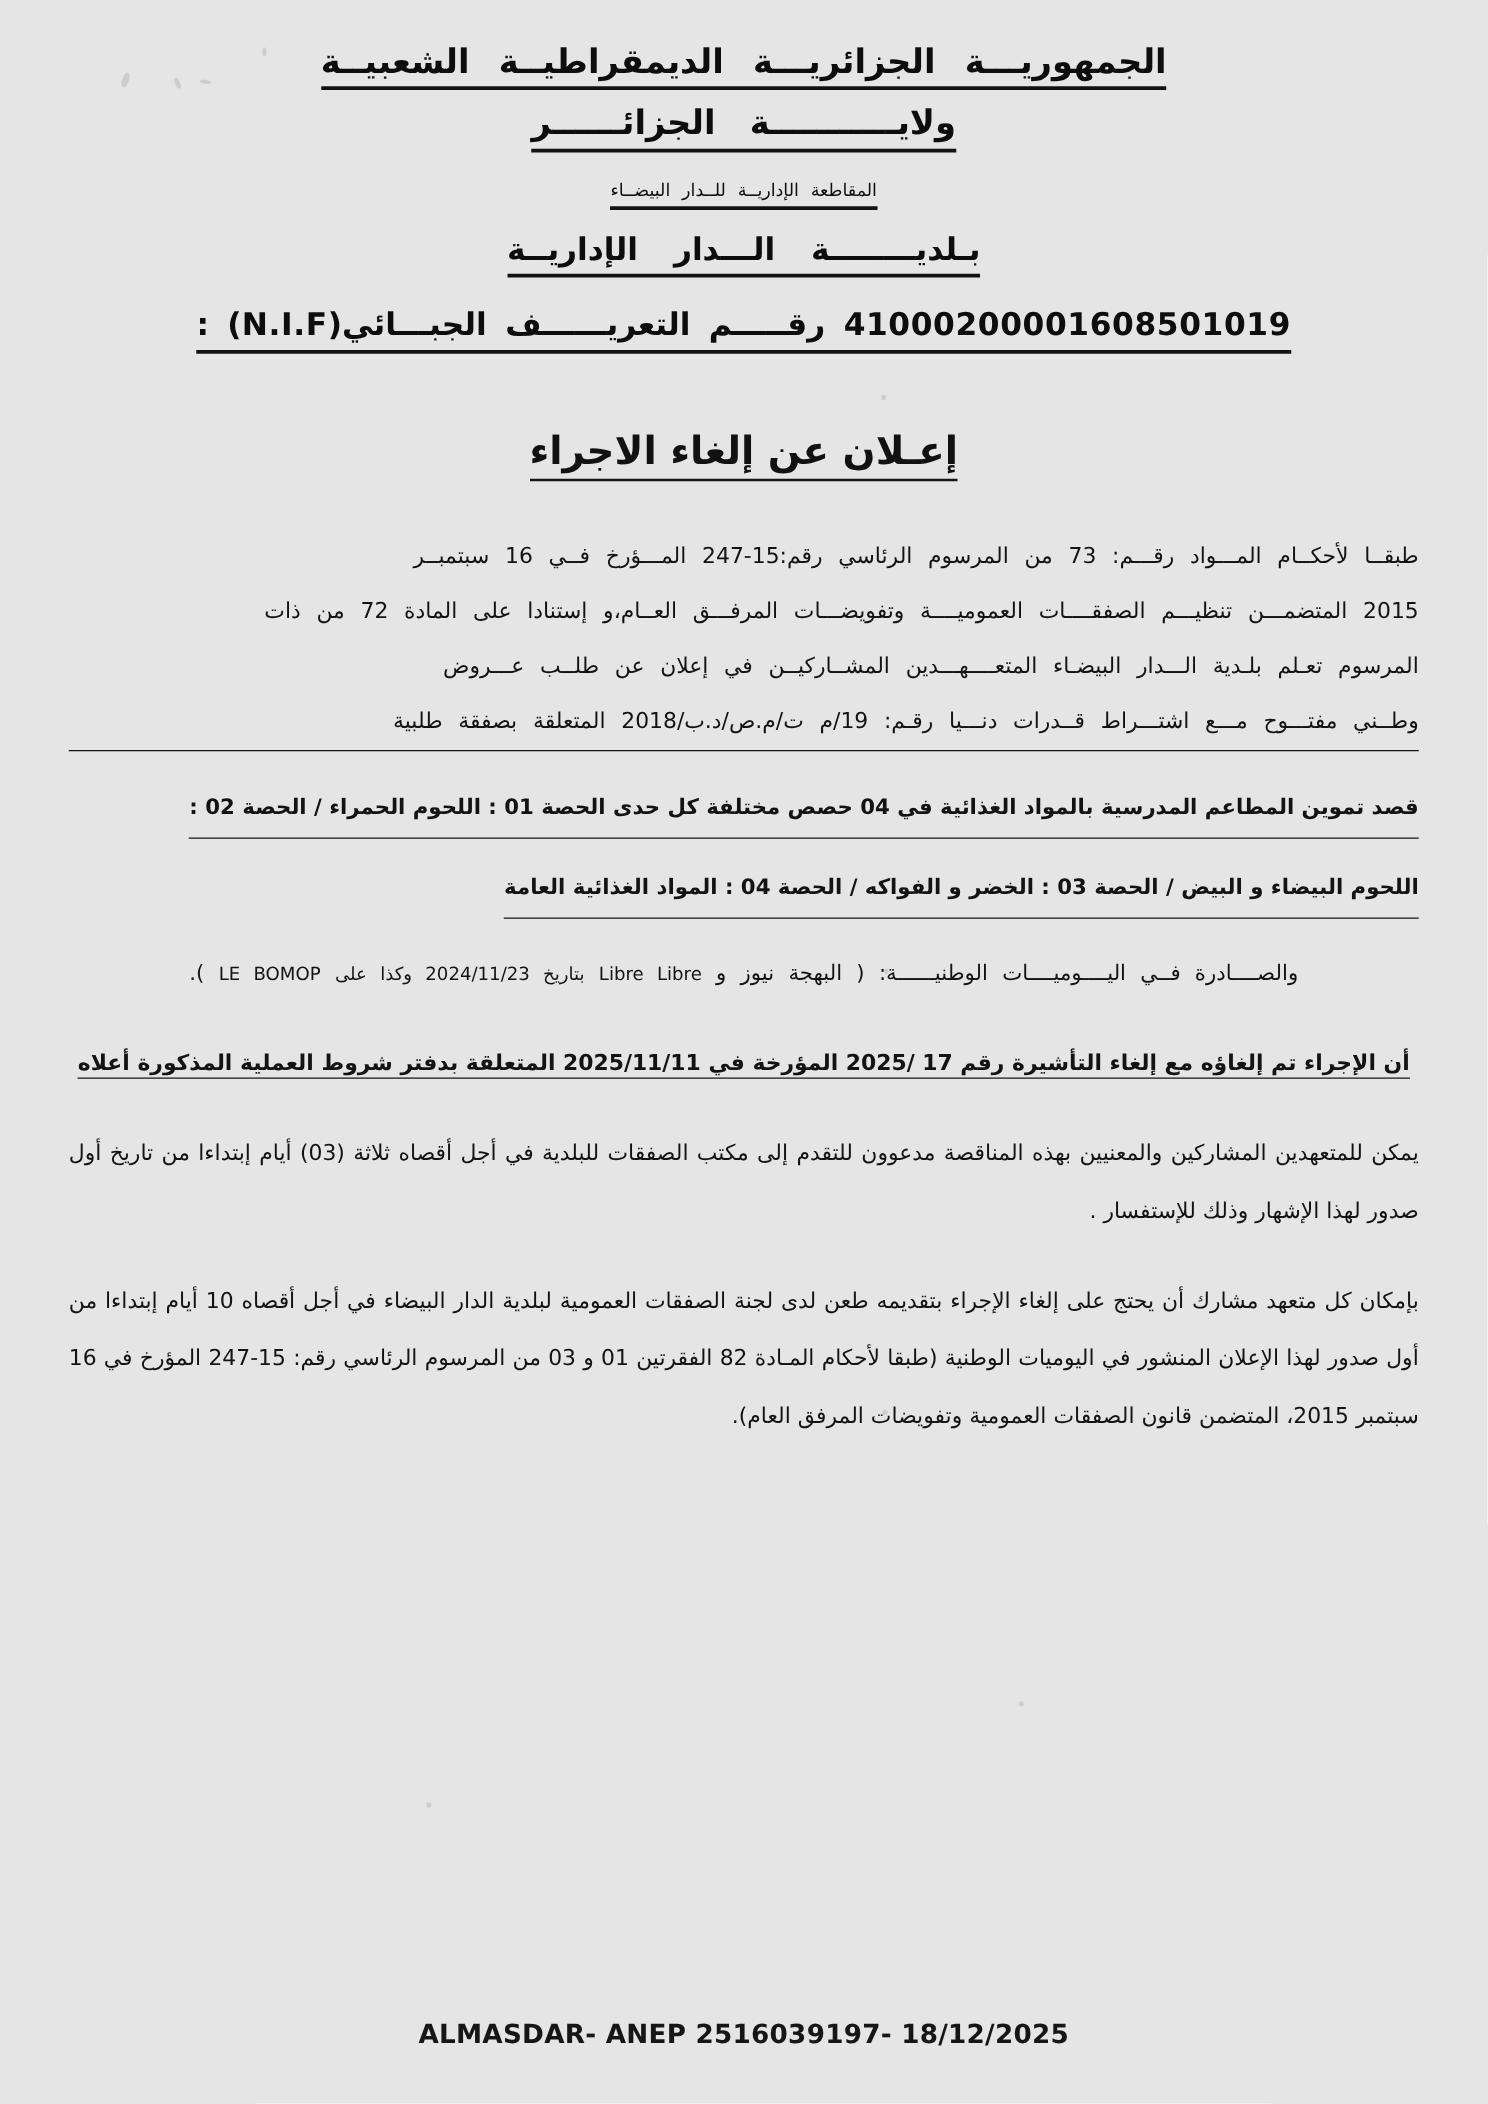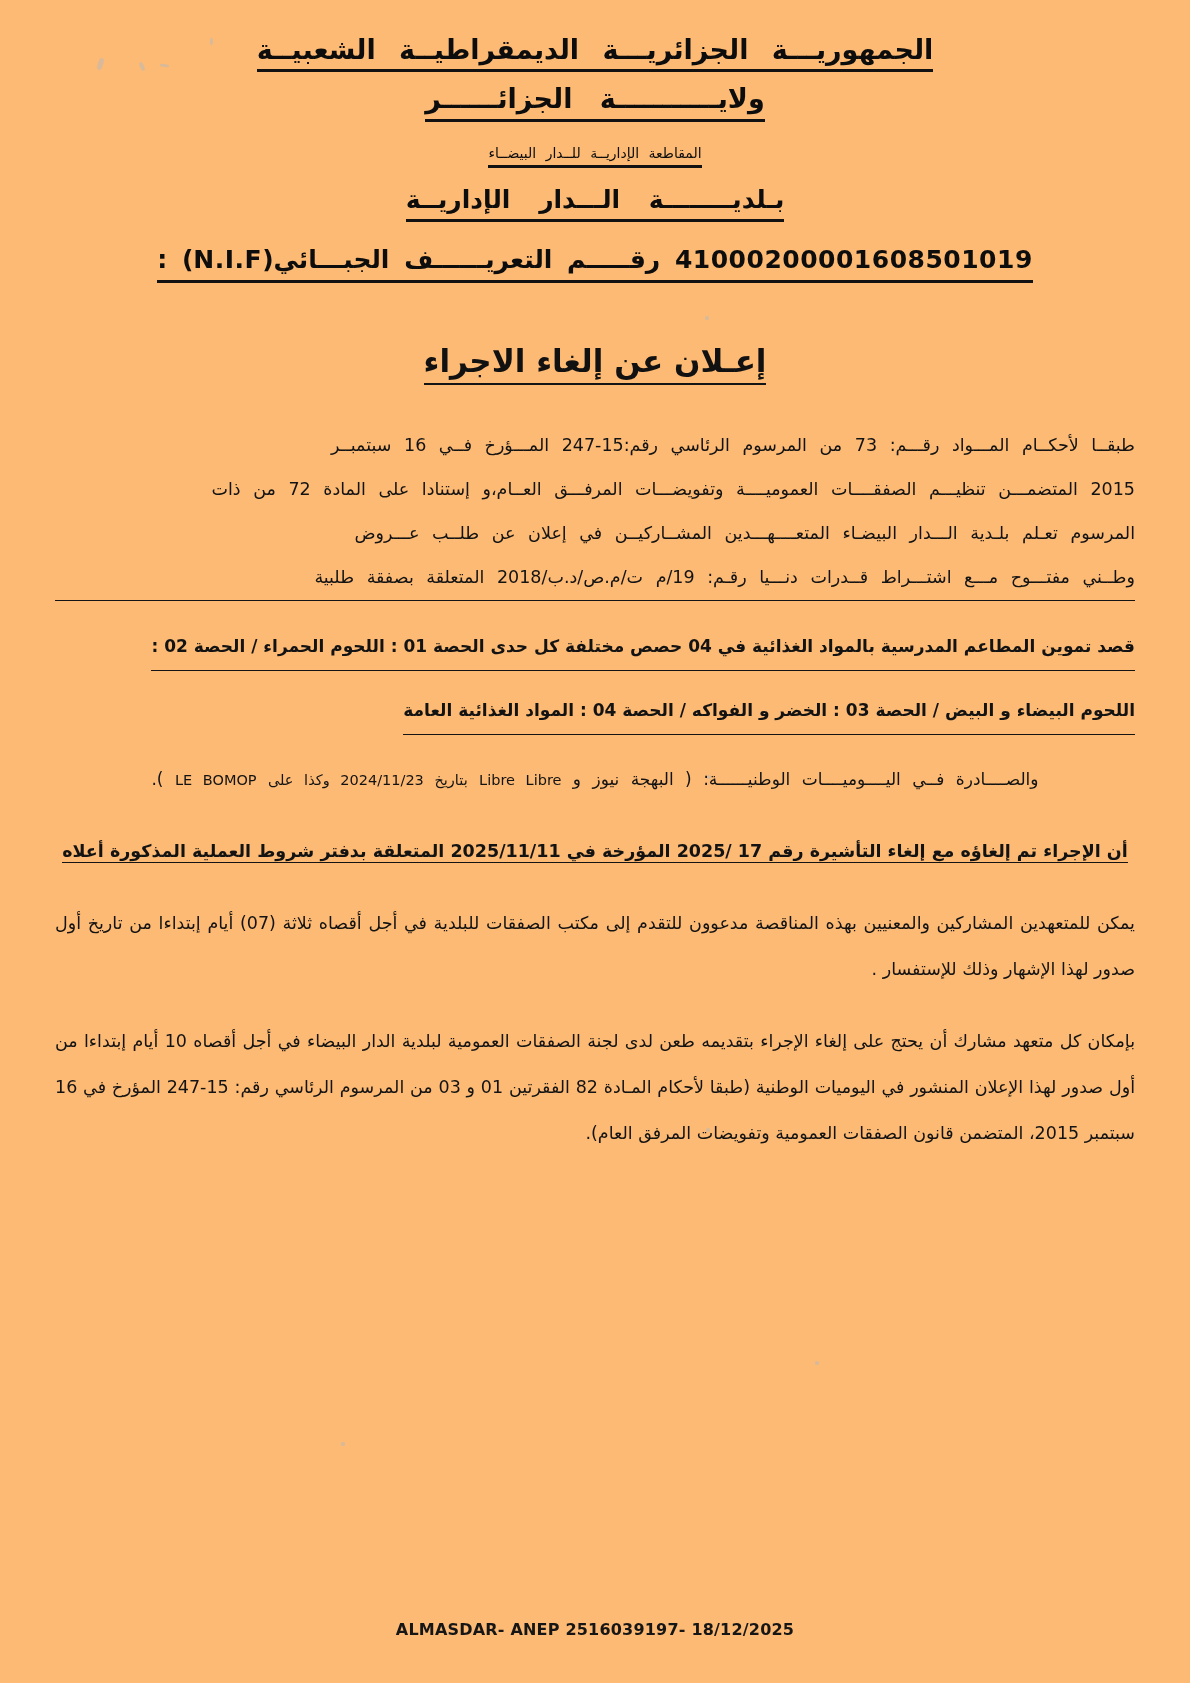--- a/index.html
+++ b/index.html
@@ -13,21 +13,21 @@
     height: 1683px;
     position: relative;
     font-family: "DejaVu Sans", "Liberation Sans", sans-serif;
     color: #111;
     overflow: hidden;
   }
 
   .page {
     position: absolute;
     inset: 0;
-    background: #fdba74;
+    background: #e5e5e5;
     padding: 0;
   }
 
   
   .speck {
     position: absolute;
     background: #b9b9b9;
     opacity: .55;
     border-radius: 40%;
   }
@@ -159,21 +159,21 @@
   }
 
   
   .footer {
     position: absolute;
     left: 0;
     right: 0;
     bottom: 44px;
     text-align: center;
     direction: ltr;
-    font-size: 16px;
+    font-size: 21px;
     font-weight: bold;
     color: #161616;
     letter-spacing: .2px;
     font-family: "DejaVu Sans", sans-serif;
   }
 </style>
 </head>
 <body>
 
 <div class="page">
@@ -237,21 +237,21 @@
       <span class="ltr small-lat">Libre Libre</span>
       <span class="small-lat">بتاريخ 2024/11/23 وكذا على</span>
       <span class="ltr small-lat">LE BOMOP</span>
       <span>).</span>
     </div>
 
     <div class="para p-cancel">
       <span class="u">أن الإجراء تم إلغاؤه مع إلغاء التأشيرة رقم 17 /2025 المؤرخة في 2025/11/11 المتعلقة بدفتر شروط العملية المذكورة أعلاه</span>
     </div>
 
-    <div class="para p-normal">يمكن للمتعهدين المشاركين والمعنيين بهذه المناقصة مدعوون للتقدم إلى مكتب الصفقات للبلدية في أجل أقصاه ثلاثة (07) أيام إبتداءا من تاريخ أول صدور لهذا الإشهار وذلك للإستفسار .</div>
+    <div class="para p-normal">يمكن للمتعهدين المشاركين والمعنيين بهذه المناقصة مدعوون للتقدم إلى مكتب الصفقات للبلدية في أجل أقصاه ثلاثة (03) أيام إبتداءا من تاريخ أول صدور لهذا الإشهار وذلك للإستفسار .</div>
 
     <div class="para p-normal">بإمكان كل متعهد مشارك أن يحتج على إلغاء الإجراء بتقديمه طعن لدى لجنة الصفقات العمومية لبلدية الدار البيضاء في أجل أقصاه 10 أيام إبتداءا من أول صدور لهذا الإعلان المنشور في اليوميات الوطنية (طبقا لأحكام المـادة 82  الفقرتين 01 و 03 من المرسوم الرئاسي رقم: 15-247 المؤرخ في 16 سبتمبر 2015، المتضمن قانون الصفقات العمومية وتفويضات المرفق العام).</div>
 
   </div>
 
   <div class="footer">ALMASDAR- ANEP 2516039197- 18/12/2025</div>
 
 </div>
 
 </body></html>

